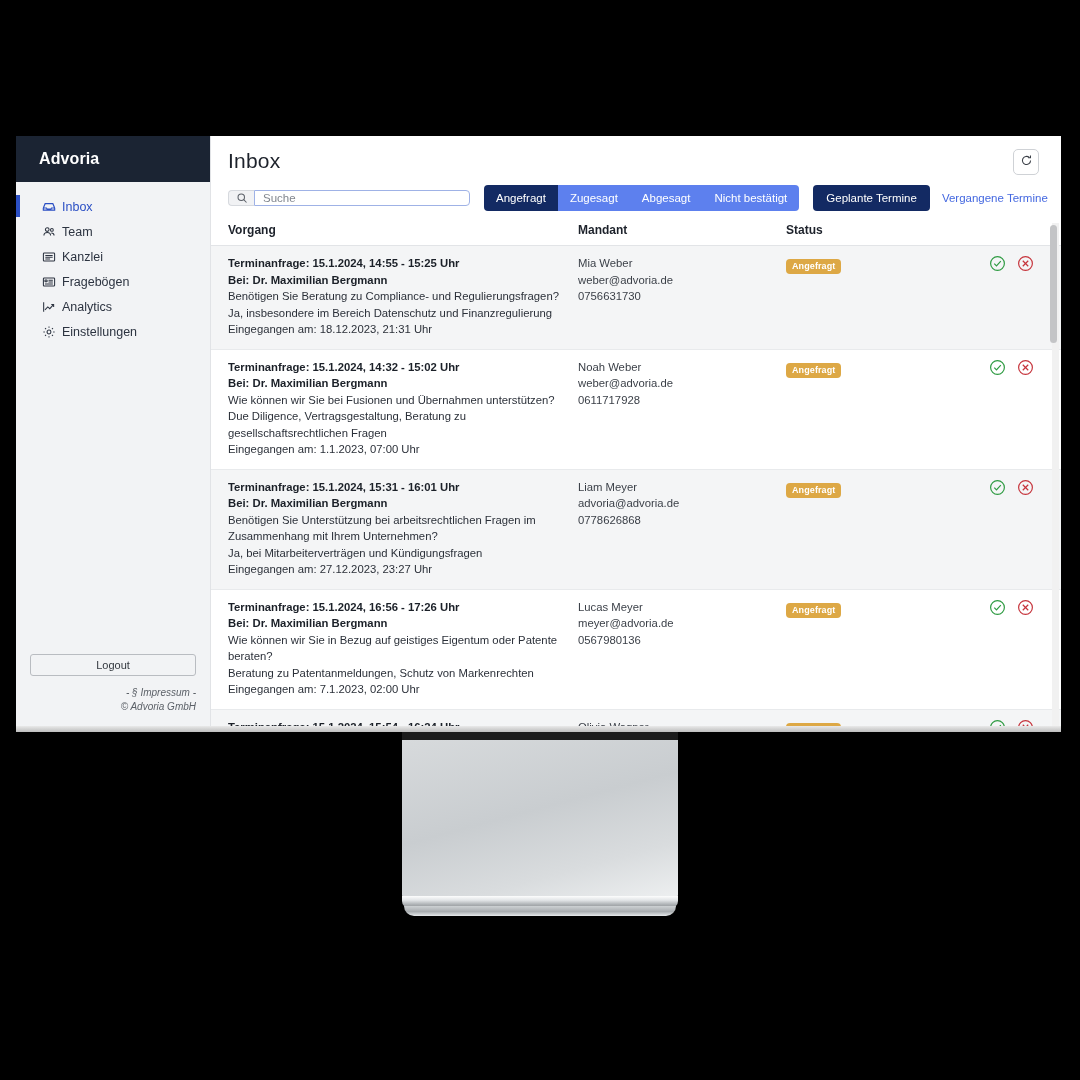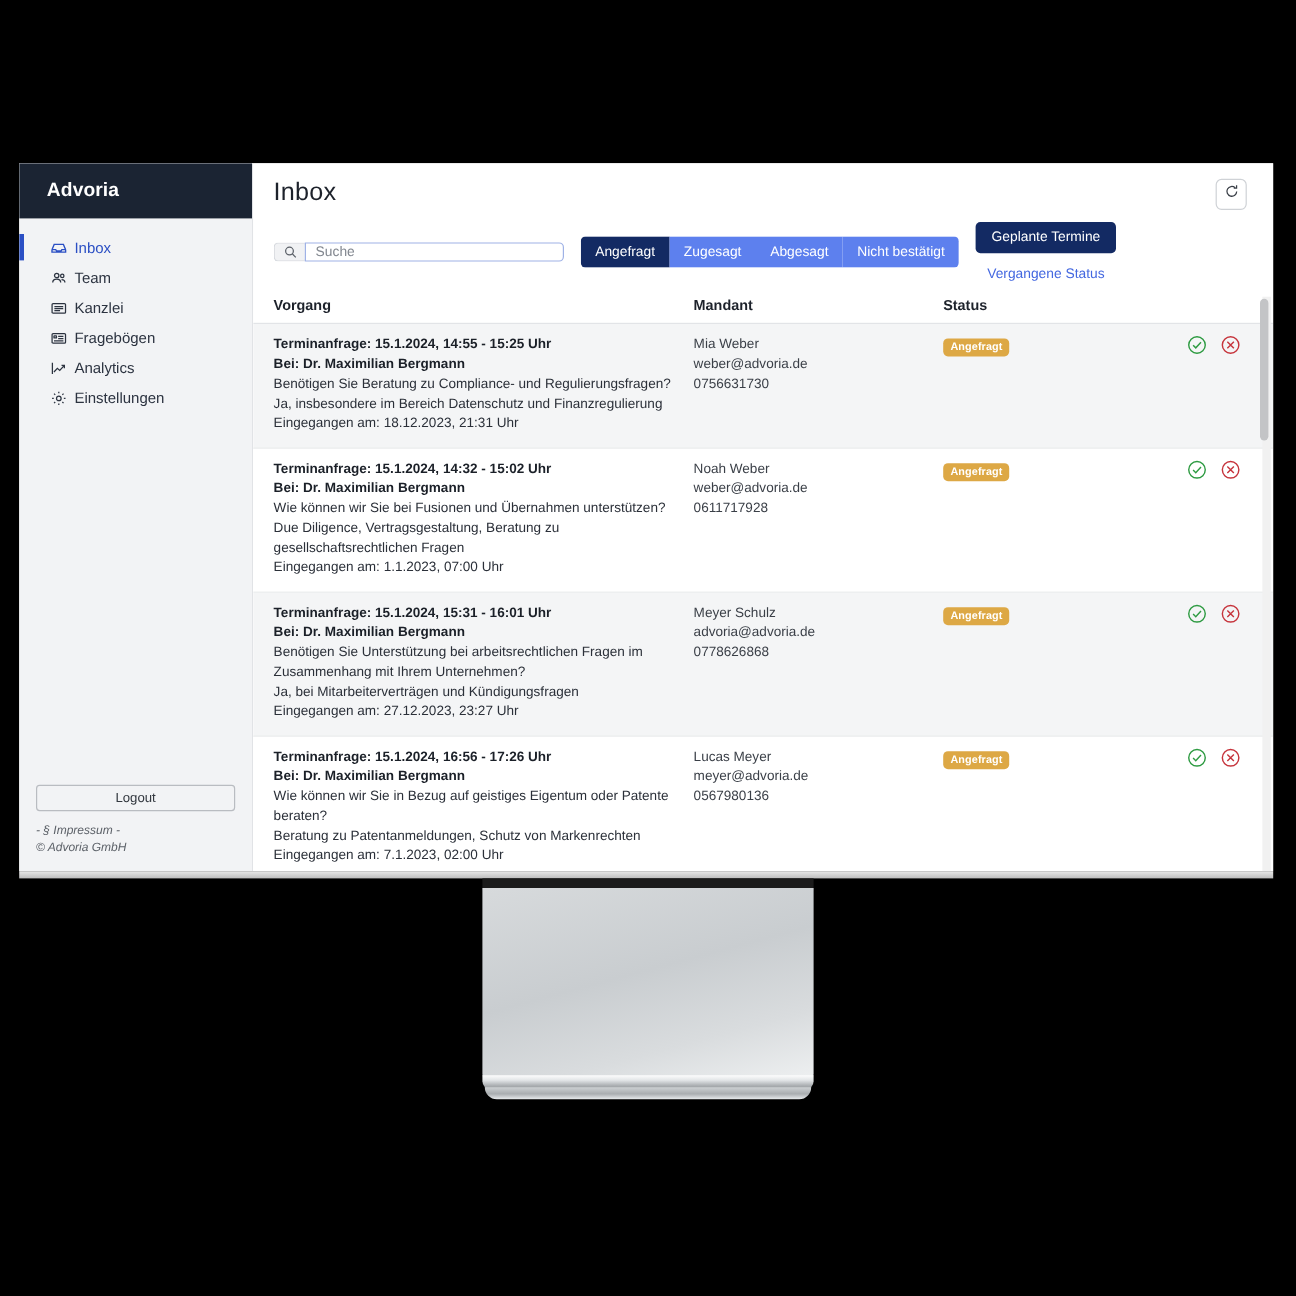--- a/index.html
+++ b/index.html
@@ -97,21 +97,21 @@
   #logout-button {
     width: 100%; height: 22px;
     border: 1px solid #b9bcc1;
     background: #f2f3f5;
     border-radius: 3px;
     font-family: "Liberation Sans", sans-serif;
     font-size: 11px; color: #33383f;
     cursor: pointer;
     margin-bottom: 10px;
   }
-  .legal { font-size: 10px; color:#5c6168; font-style: italic; line-height: 1.4; }
+  .legal { font-size: 10px; color:#5c6168; font-style: italic; line-height: 1.4; text-align: right; }
 
   
   #main {
     flex: 1 1 auto; min-width: 0;
     background:#ffffff;
     display:flex; flex-direction: column;
     position: relative;
   }
   #main-header {
     display:flex; align-items:flex-start; justify-content:space-between;
@@ -156,21 +156,21 @@
   #status-filters { display:flex; height:26px; border-radius:4px; overflow:hidden; }
   .filter-btn {
     border:none; cursor:pointer;
     font-family:"Liberation Sans", sans-serif;
     font-size:11.5px; color:#ffffff;
     background:#5d80ee;
     padding: 0 12px;
   }
   .filter-btn.active { background:#132a63; }
 
-  #view-switch { display:flex; align-items:center; gap:12px;flex-direction:column; }
+  #view-switch { display:flex; align-items:center; gap:12px; }
   #scheduled-button {
     height:26px; border:none; border-radius:4px; cursor:pointer;
     background:#132a63; color:#fff;
     font-family:"Liberation Sans", sans-serif; font-size:11.5px;
     padding: 0 13px;
   }
   #past-link {
     color:#4468e0; font-size:11.5px; cursor:pointer; text-decoration:none;
   }
 
@@ -335,21 +335,21 @@
 
         <div id="status-filters">
           <button class="filter-btn active">Angefragt</button>
           <button class="filter-btn">Zugesagt</button>
           <button class="filter-btn">Abgesagt</button>
           <button class="filter-btn">Nicht bestätigt</button>
         </div>
 
         <div id="view-switch">
           <button id="scheduled-button">Geplante Termine</button>
-          <a id="past-link">Vergangene Status</a>
+          <a id="past-link">Vergangene Termine</a>
         </div>
       </div>
 
       <div id="table-area">
 
         <div class="thead">
           <div class="col-vorgang">Vorgang</div>
           <div class="col-mandant">Mandant</div>
           <div class="col-status">Status</div>
           <div class="col-actions"></div>
@@ -425,21 +425,21 @@
           <div class="row alt">
             <div class="col-vorgang">
               <div class="line b">Terminanfrage: 15.1.2024, 15:31 - 16:01 Uhr</div>
               <div class="line b">Bei: Dr. Maximilian Bergmann</div>
               <div class="line">Benötigen Sie Unterstützung bei arbeitsrechtlichen Fragen im</div>
               <div class="line">Zusammenhang mit Ihrem Unternehmen?</div>
               <div class="line">Ja, bei Mitarbeiterverträgen und Kündigungsfragen</div>
               <div class="line">Eingegangen am: 27.12.2023, 23:27 Uhr</div>
             </div>
             <div class="col-mandant mandant">
-              <div class="line">Meyer Schulz</div>
+              <div class="line">Liam Meyer</div>
               <div class="line">advoria@advoria.de</div>
               <div class="line">0778626868</div>
             </div>
             <div class="col-status">
               <span class="badge">Angefragt</span>
             </div>
             <div class="col-actions actions">
               <span class="act-btn">
                 <svg viewBox="0 0 20 20" fill="none" stroke="#2e9b42" stroke-width="1.4">
                   <circle cx="10" cy="10" r="8.1"></circle>

